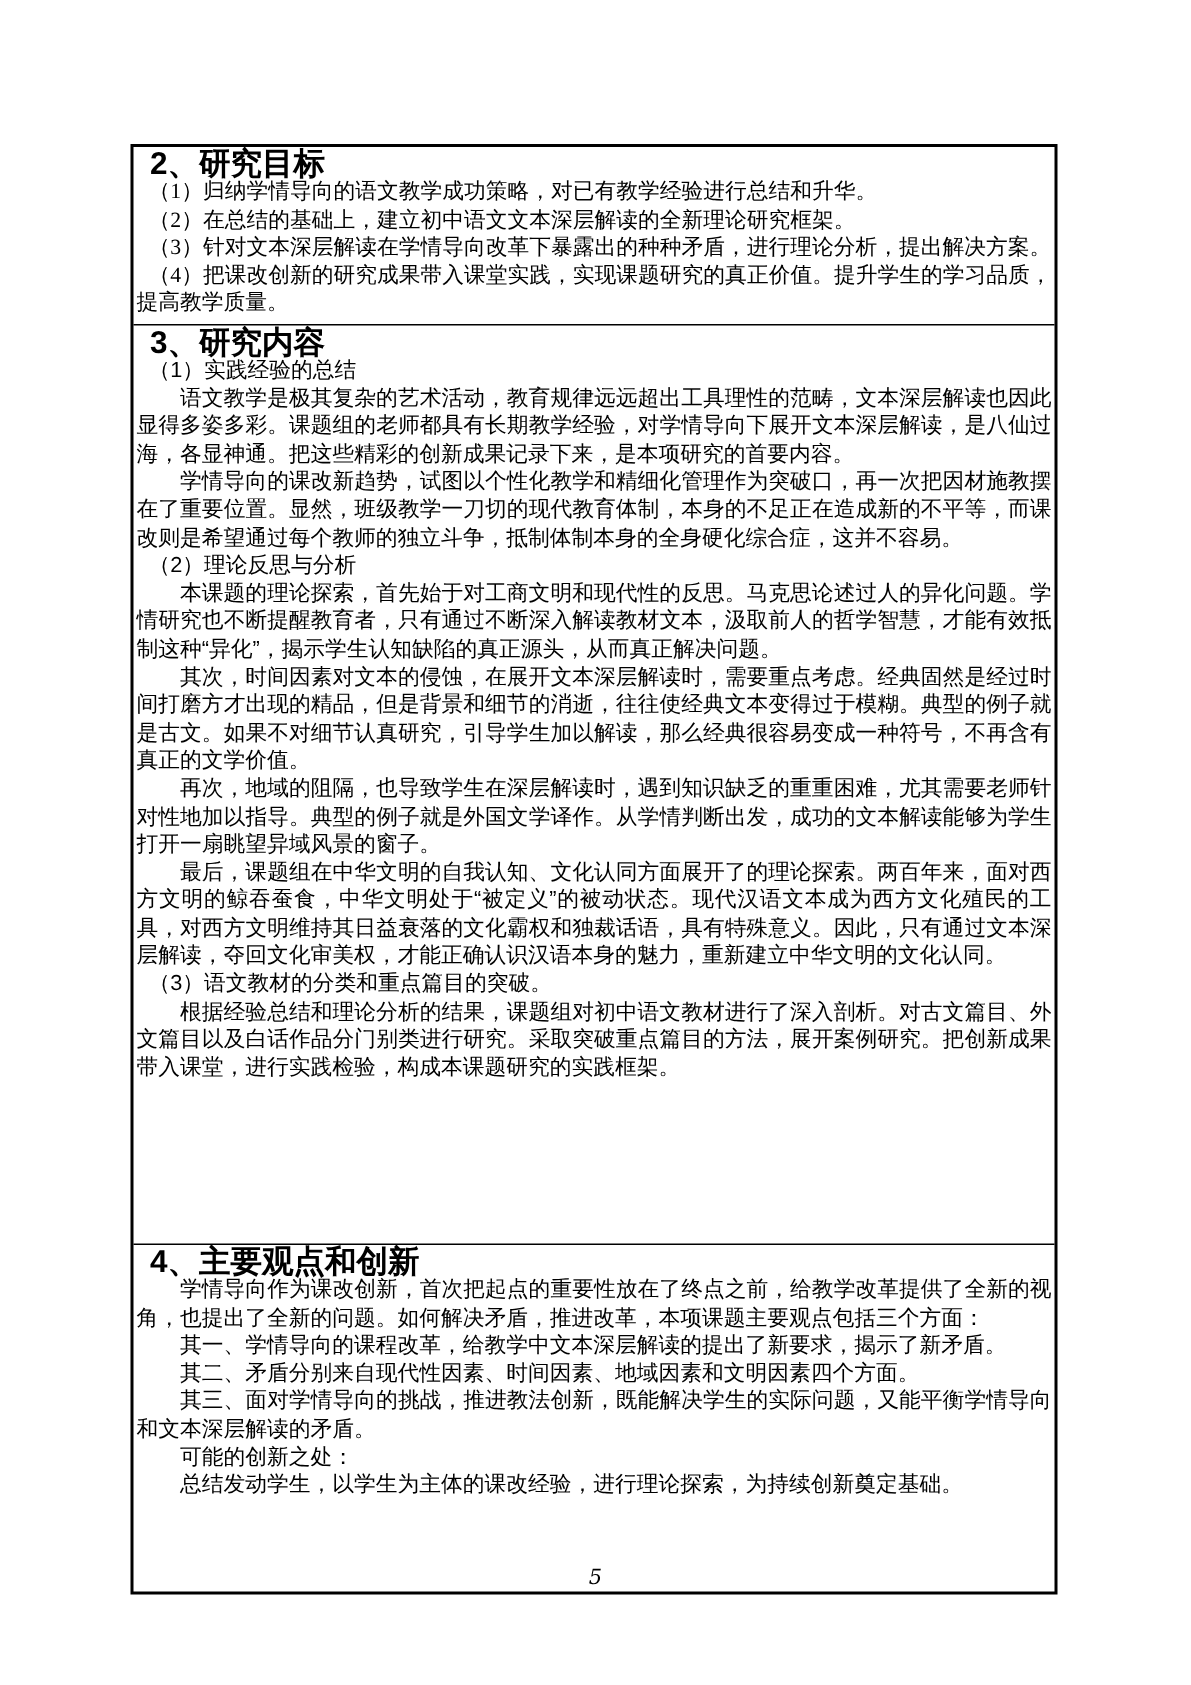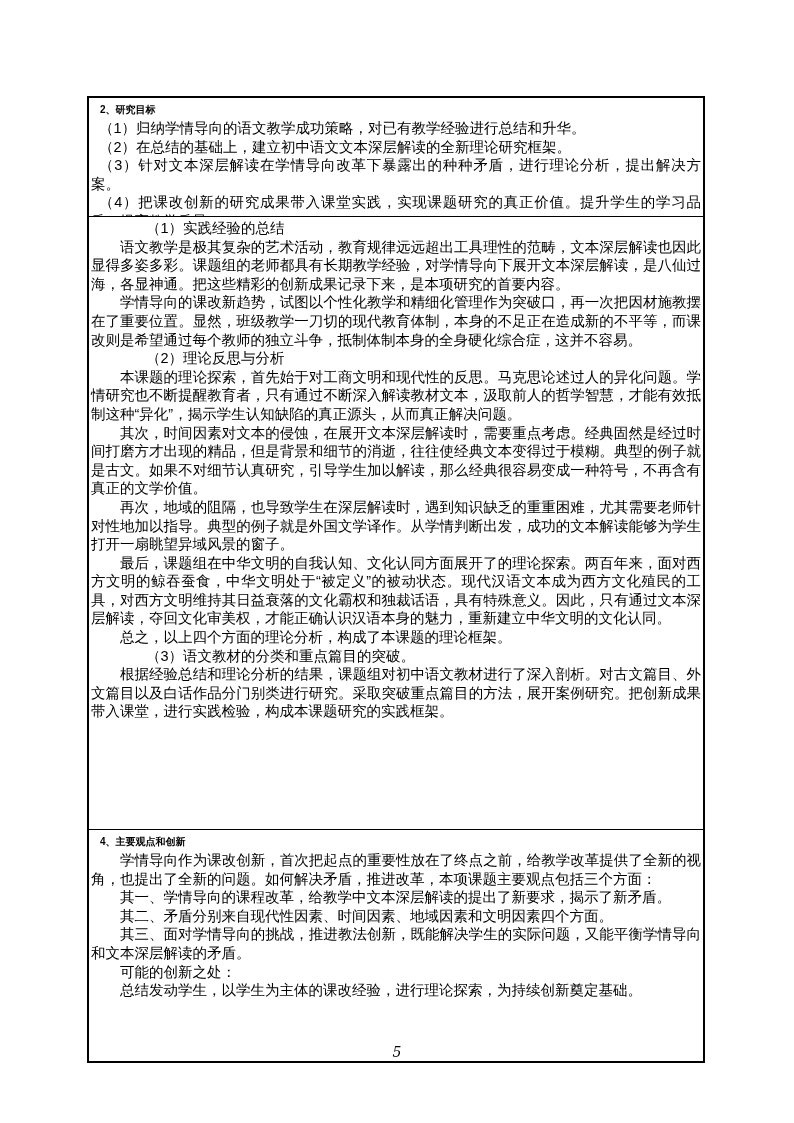--- a/index.html
+++ b/index.html
@@ -33,27 +33,27 @@
     line-height: 18.6px;
     text-align: justify;
   }
   .cell + .cell { border-top: 1px solid #000000; }
   .cell-goals   { height: 118px; }
   .cell-content { height: 613px; }
   .cell-views   { height: 232px; }
   .section-heading {
     margin: 0;
     padding-left: 9px;
-    font-size: 10px;
+    font-size: 21px;
     font-weight: bold;
     line-height: 19px;
   }
   .para { margin: 0; }
-  .para.item    { text-indent: 8px; }
-  .para.subhead { text-indent: 8px; margin-left: 47px; }
+  .para.item    { text-indent: 8px; font-family: Liberation Serif, serif; }
+  .para.subhead { text-indent: 8px; }
   .para.body    { text-indent: 2em; }
   .page-number {
     position: absolute;
     top: 1044px;
     left: 0;
     width: 794px;
     text-align: center;
     font-family: "DejaVu Serif", serif;
     font-style: italic;
     font-size: 14px;
@@ -71,30 +71,30 @@
       <h3 class="section-heading">2、研究目标</h3>
       <div>
           <p class="para item">（1）归纳学情导向的语文教学成功策略，对已有教学经验进行总结和升华。</p>
           <p class="para item">（2）在总结的基础上，建立初中语文文本深层解读的全新理论研究框架。</p>
           <p class="para item">（3）针对文本深层解读在学情导向改革下暴露出的种种矛盾，进行理论分析，提出解决方案。</p>
           <p class="para item">（4）把课改创新的研究成果带入课堂实践，实现课题研究的真正价值。提升学生的学习品质，提高教学质量。</p>
         </div>
     </section>
 
     <section class="cell cell-content">
+      <h3 class="section-heading">3、研究内容</h3>
       <div>
           <p class="para subhead">（1）实践经验的总结</p>
           <p class="para body">语文教学是极其复杂的艺术活动，教育规律远远超出工具理性的范畴，文本深层解读也因此显得多姿多彩。课题组的老师都具有长期教学经验，对学情导向下展开文本深层解读，是八仙过海，各显神通。把这些精彩的创新成果记录下来，是本项研究的首要内容。</p>
           <p class="para body">学情导向的课改新趋势，试图以个性化教学和精细化管理作为突破口，再一次把因材施教摆在了重要位置。显然，班级教学一刀切的现代教育体制，本身的不足正在造成新的不平等，而课改则是希望通过每个教师的独立斗争，抵制体制本身的全身硬化综合症，这并不容易。</p>
           <p class="para subhead">（2）理论反思与分析</p>
           <p class="para body">本课题的理论探索，首先始于对工商文明和现代性的反思。马克思论述过人的异化问题。学情研究也不断提醒教育者，只有通过不断深入解读教材文本，汲取前人的哲学智慧，才能有效抵制这种“异化”，揭示学生认知缺陷的真正源头，从而真正解决问题。</p>
           <p class="para body">其次，时间因素对文本的侵蚀，在展开文本深层解读时，需要重点考虑。经典固然是经过时间打磨方才出现的精品，但是背景和细节的消逝，往往使经典文本变得过于模糊。典型的例子就是古文。如果不对细节认真研究，引导学生加以解读，那么经典很容易变成一种符号，不再含有真正的文学价值。</p>
           <p class="para body">再次，地域的阻隔，也导致学生在深层解读时，遇到知识缺乏的重重困难，尤其需要老师针对性地加以指导。典型的例子就是外国文学译作。从学情判断出发，成功的文本解读能够为学生打开一扇眺望异域风景的窗子。</p>
           <p class="para body">最后，课题组在中华文明的自我认知、文化认同方面展开了的理论探索。两百年来，面对西方文明的鲸吞蚕食，中华文明处于“被定义”的被动状态。现代汉语文本成为西方文化殖民的工具，对西方文明维持其日益衰落的文化霸权和独裁话语，具有特殊意义。因此，只有通过文本深层解读，夺回文化审美权，才能正确认识汉语本身的魅力，重新建立中华文明的文化认同。</p>
-          <p class="para body">总之，以上四个方面的理论分析，构成了本课题的理论框架。</p>
           <p class="para subhead">（3）语文教材的分类和重点篇目的突破。</p>
           <p class="para body">根据经验总结和理论分析的结果，课题组对初中语文教材进行了深入剖析。对古文篇目、外文篇目以及白话作品分门别类进行研究。采取突破重点篇目的方法，展开案例研究。把创新成果带入课堂，进行实践检验，构成本课题研究的实践框架。</p>
         </div>
     </section>
 
     <section class="cell cell-views">
       <h3 class="section-heading">4、主要观点和创新</h3>
       <div>
           <p class="para body">学情导向作为课改创新，首次把起点的重要性放在了终点之前，给教学改革提供了全新的视角，也提出了全新的问题。如何解决矛盾，推进改革，本项课题主要观点包括三个方面：</p>
           <p class="para body">其一、学情导向的课程改革，给教学中文本深层解读的提出了新要求，揭示了新矛盾。</p>

